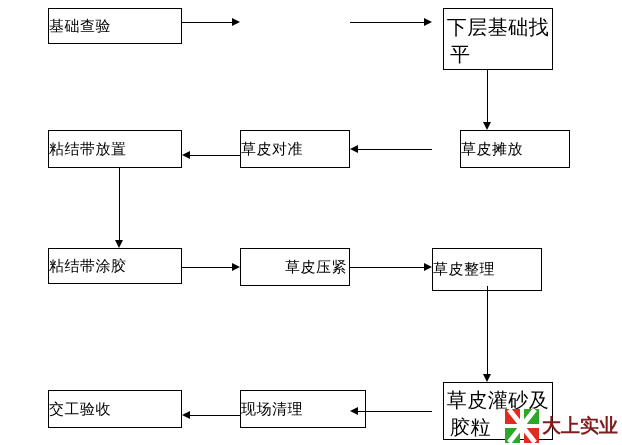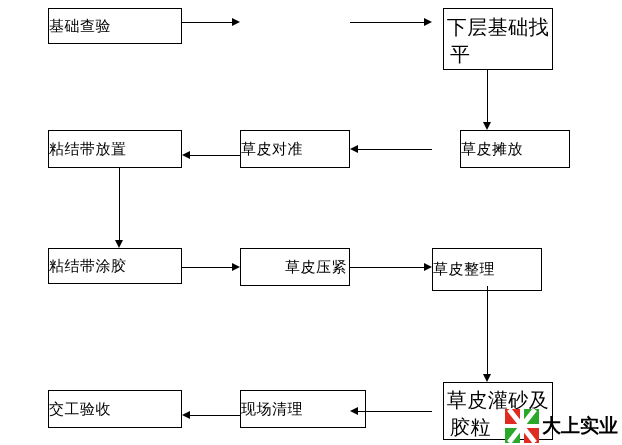--- a/index.html
+++ b/index.html
@@ -120,21 +120,21 @@
     left: 50%;
     top: 50%;
     width: 5px;
     height: 42px;
     background: #ffffff;
     transform: translate(-50%,-50%) rotate(-38deg);
   }
   #watermark .wm-text {
     font-size: 19px;
     font-weight: bold;
-    color: #000000;
+    color: #7f1d1d;
     letter-spacing: 0px;
     font-family: "DejaVu Sans", "Liberation Sans", sans-serif;
   }
 </style>
 </head>
 <body>
 
 <div id="canvas">
 
   <div class="node" style="left:48px; top:8px; width:134px; height:36px;">

